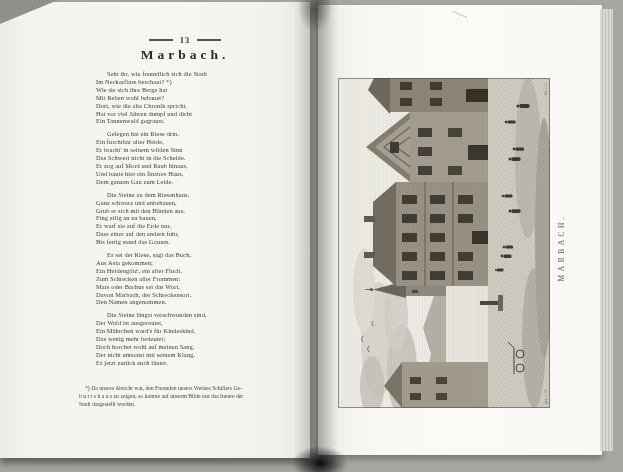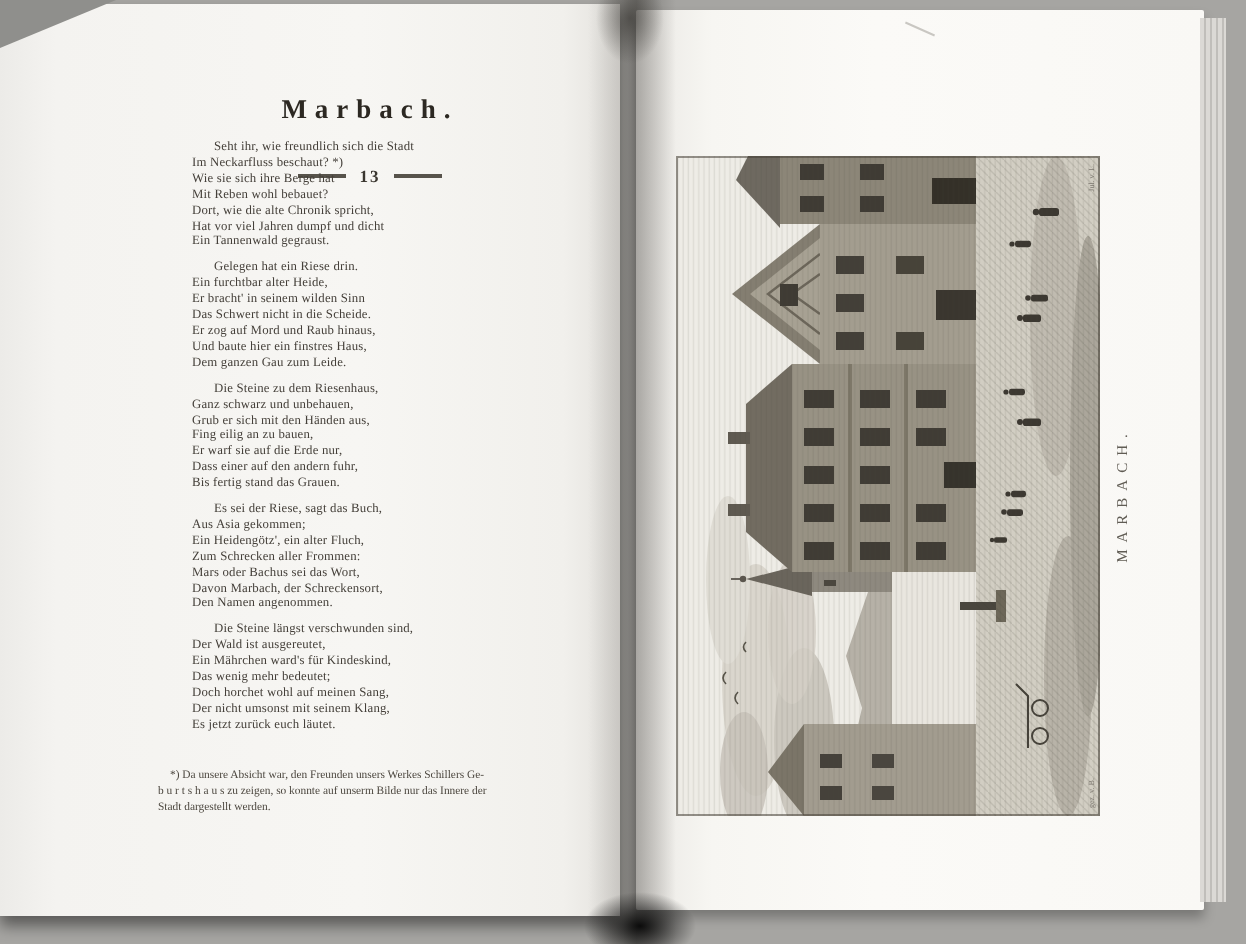--- a/index.html
+++ b/index.html
@@ -21,21 +21,21 @@
     background:radial-gradient(closest-side,rgba(40,38,34,.55),rgba(0,0,0,0));}
   .gutter-bottom{position:absolute;left:292px;top:446px;width:56px;height:34px;z-index:2;pointer-events:none;
     background:radial-gradient(closest-side,rgba(5,5,5,.95),rgba(0,0,0,0));}
   .corner-wedge{position:absolute;left:0;top:0;width:58px;height:24px;z-index:4;background:#8f8f8c;
     clip-path:polygon(0 0,100% 0,0 100%);}
   .scratch{position:absolute;left:452px;top:14px;width:16px;height:1px;background:#c9c7c2;z-index:3;
     transform:rotate(24deg);}
 
   
   .header-row{position:absolute;left:70px;top:35px;width:230px;z-index:3;display:flex;
-    justify-content:center;align-items:center;gap:7px;margin-top:48px;}
+    justify-content:center;align-items:center;gap:7px;}
   .rule{width:24px;height:2px;background:#57534b;}
   .page-num{font-size:8.5px;font-weight:bold;letter-spacing:1px;color:#3a362f;}
   .title{position:absolute;left:70px;top:47px;width:230px;z-index:3;text-align:center;
     font-size:13.5px;font-weight:bold;letter-spacing:4px;color:#2c2822;}
   .poem{position:absolute;left:96px;top:70px;width:206px;z-index:3;}
   .stanza{margin-bottom:5px;font-size:6.4px;line-height:7.9px;color:#45403a;letter-spacing:.1px;}
   .stanza .line:first-child{text-indent:11px;}
   .footnote{position:absolute;left:79px;top:384px;width:233px;z-index:3;
     font-size:5.7px;line-height:8.1px;color:#4c473f;}
   .footnote .fn-line:first-child{text-indent:6px;}

